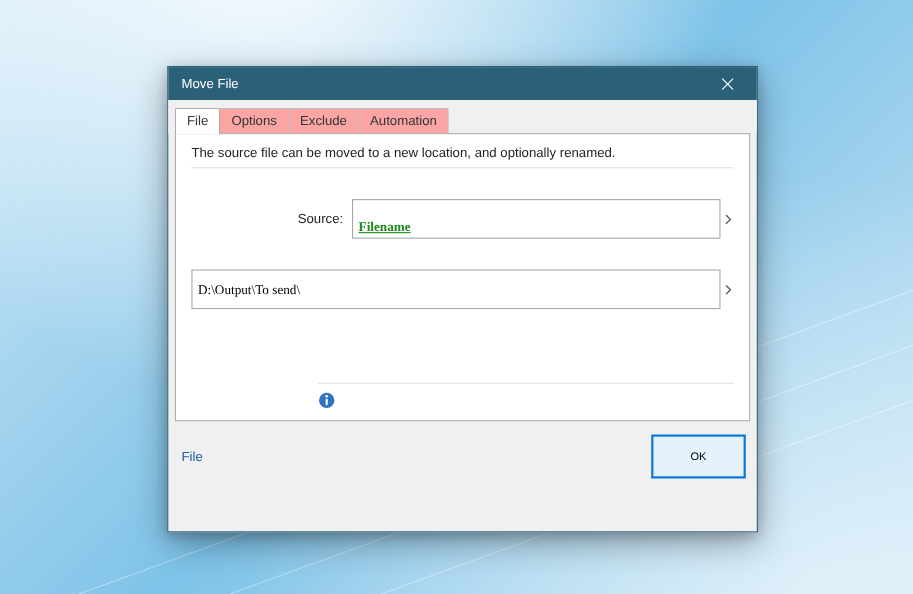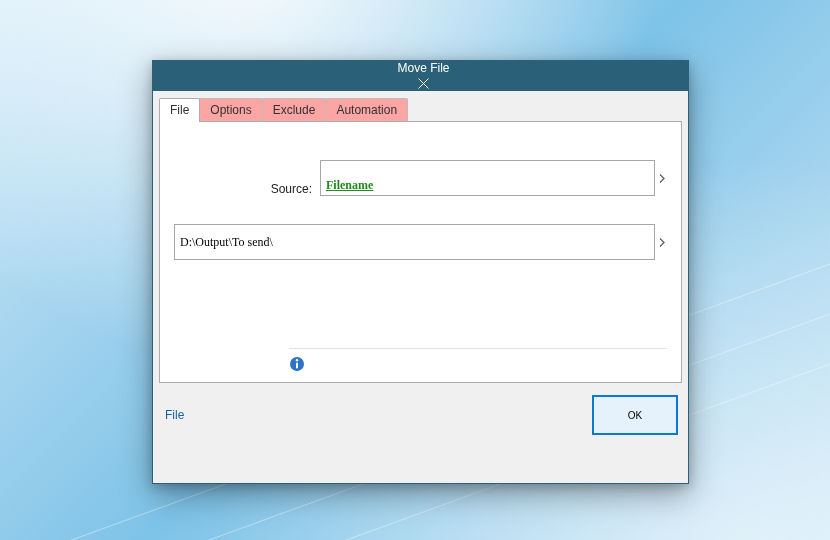--- a/index.html
+++ b/index.html
@@ -32,21 +32,20 @@
     box-shadow: 0 10px 30px rgba(0,0,0,0.35), 0 3px 10px rgba(0,0,0,0.2);
   }
   .titlebar {
     height: 30px;
     background: #2a6178;
     color: #fff;
     display: flex;
     align-items: center;
     padding: 0 6px 0 12px;
     font-size: 12px;
-    flex-direction: column;
   }
   .titlebar .title { flex: 1; }
   .titlebar .close {
     width: 42px;
     height: 24px;
     display: flex;
     align-items: center;
     justify-content: center;
     cursor: pointer;
   }
@@ -138,21 +137,21 @@
   }
   .desc {
     font-size: 12px;
     color: #222;
     padding-bottom: 6px;
     border-bottom: 1px solid #e1e1e1;
     margin-bottom: 12px;
   }
   .form-row {
     display: flex;
-    align-items: flex-end;
+    align-items: center;
     margin-bottom: 7px;
     margin-top: 28px;
   }
   .form-row .lbl {
     width: 146px;
     text-align: right;
     padding-right: 8px;
     font-size: 12px;
     color: #222;
   }
@@ -255,20 +254,21 @@
 
 
   <div class="tabstrip">
     <div class="tab active">File</div>
     <div class="tab">Options</div>
     <div class="tab">Exclude</div>
     <div class="tab">Automation</div>
   </div>
 
   <div class="tabpanel">
+    <div class="desc">The source file can be moved to a new location, and optionally renamed.</div>
 
     <div class="form-row">
       <div class="lbl">Source:</div>
       <div class="field-wrap">
         <div class="field var">Filename</div>
         <div class="arrow-btn">
           <svg width="6" height="9" viewBox="0 0 6 9">
               <path d="M1 0.5 L5 4.5 L1 8.5" fill="none" stroke="#606060" stroke-width="1.3"></path>
             </svg>
         </div>

